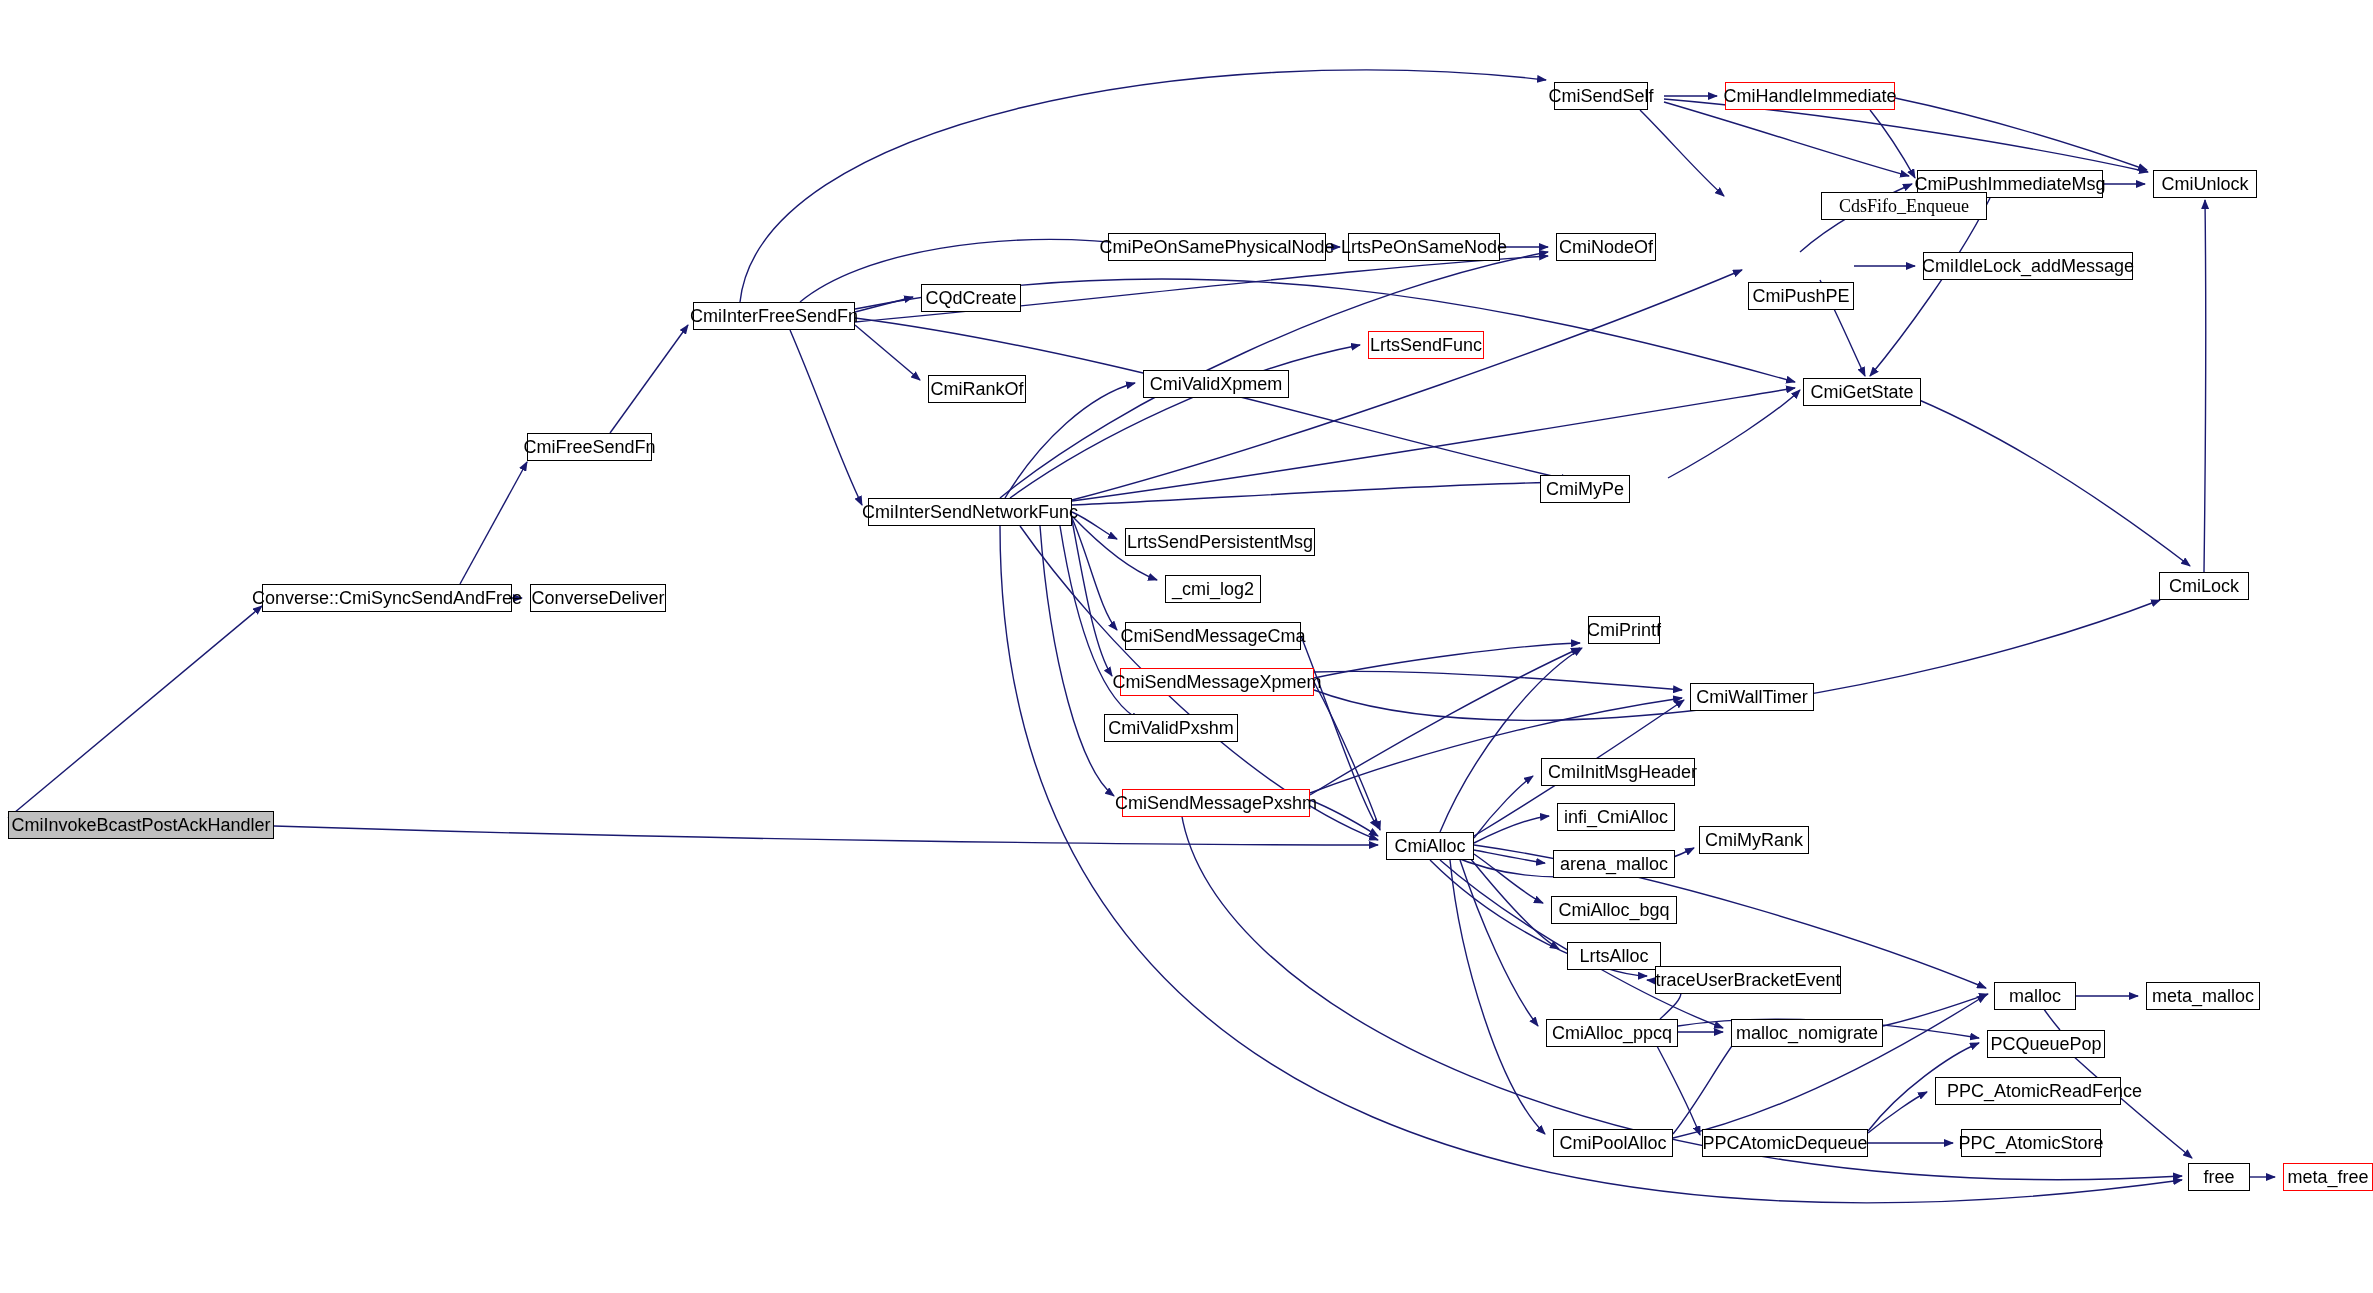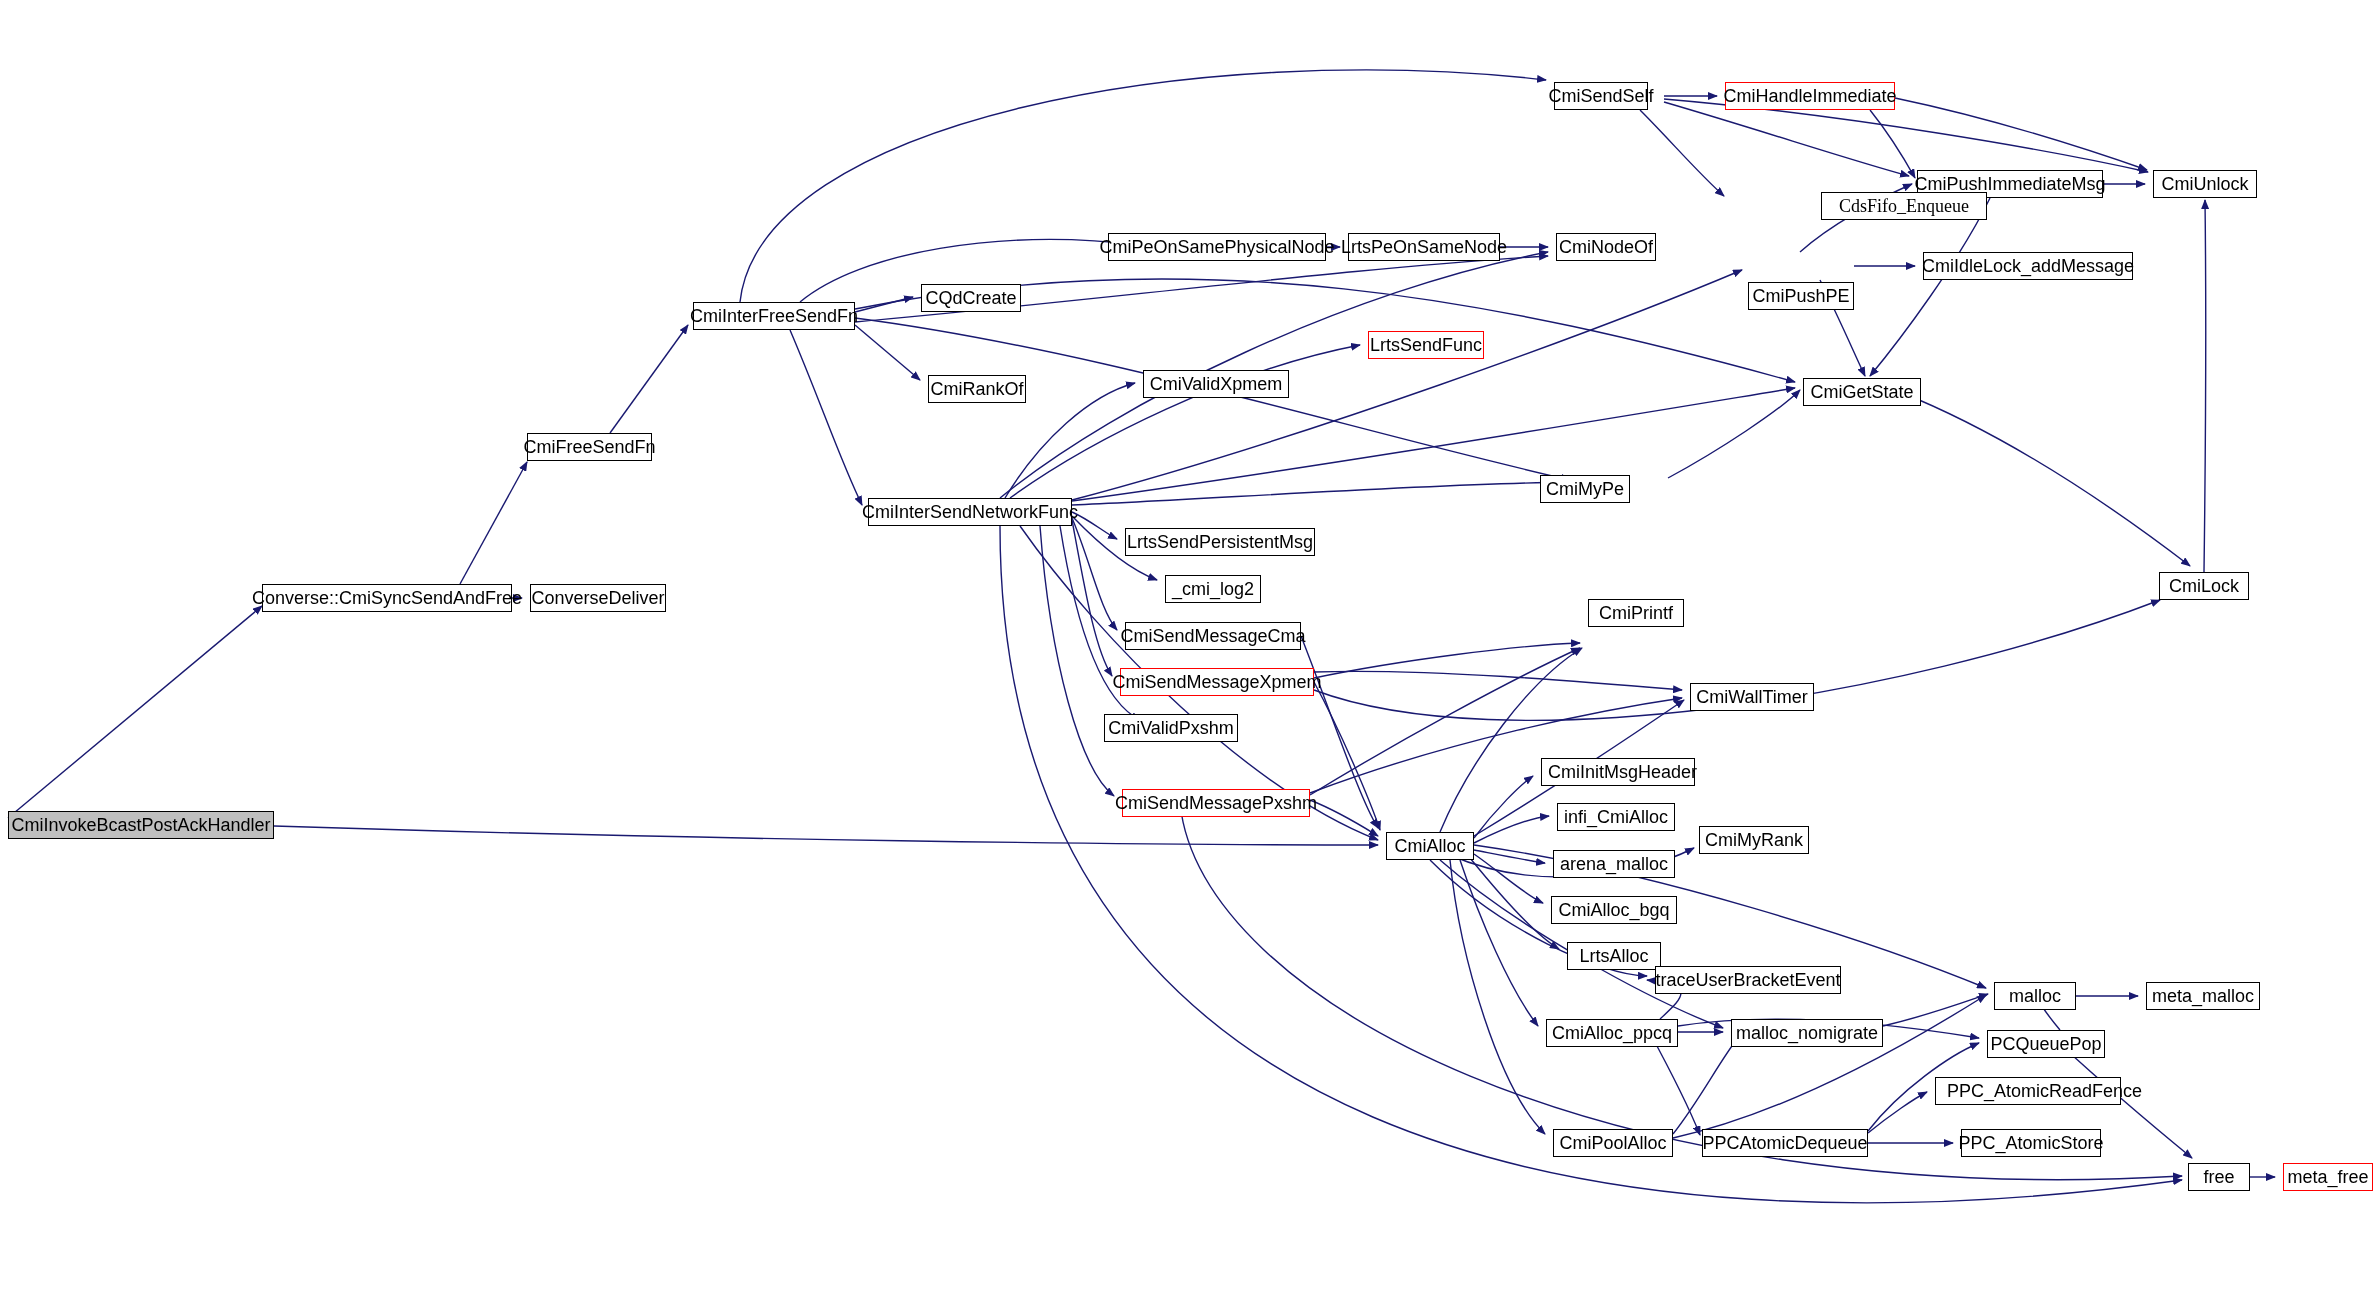--- a/index.html
+++ b/index.html
@@ -209,21 +209,21 @@
       </div>
       <div class="node" style="left: 1655px; top: 966px; width: 186px;">
         <span>traceUserBracketEvent</span>
       </div>
       <div class="node" style="left: 1731px; top: 1019px; width: 152px;">
         <span>malloc_nomigrate</span>
       </div>
       <div class="node" style="left: 1702px; top: 1129px; width: 166px;">
         <span>PPCAtomicDequeue</span>
       </div>
-      <div class="node" style="left: 1588px; top: 599px; width: 96px;">
+      <div class="node" style="left: 1588px; top: 616px; width: 72px;">
         <span>CmiPrintf</span>
       </div>
       <div class="node" style="left: 1690px; top: 683px; width: 124px;">
         <span>CmiWallTimer</span>
       </div>
       <div class="node" style="left: 1540px; top: 475px; width: 90px;">
         <span>CmiMyPe</span>
       </div>
       <div class="node" style="left: 1803px; top: 378px; width: 118px;">
         <span>CmiGetState</span>

